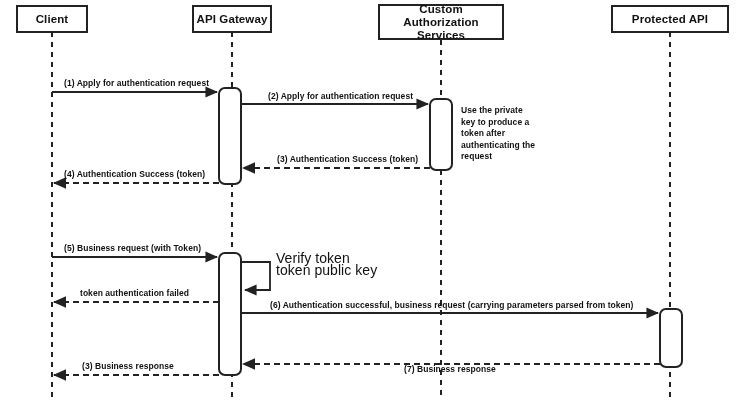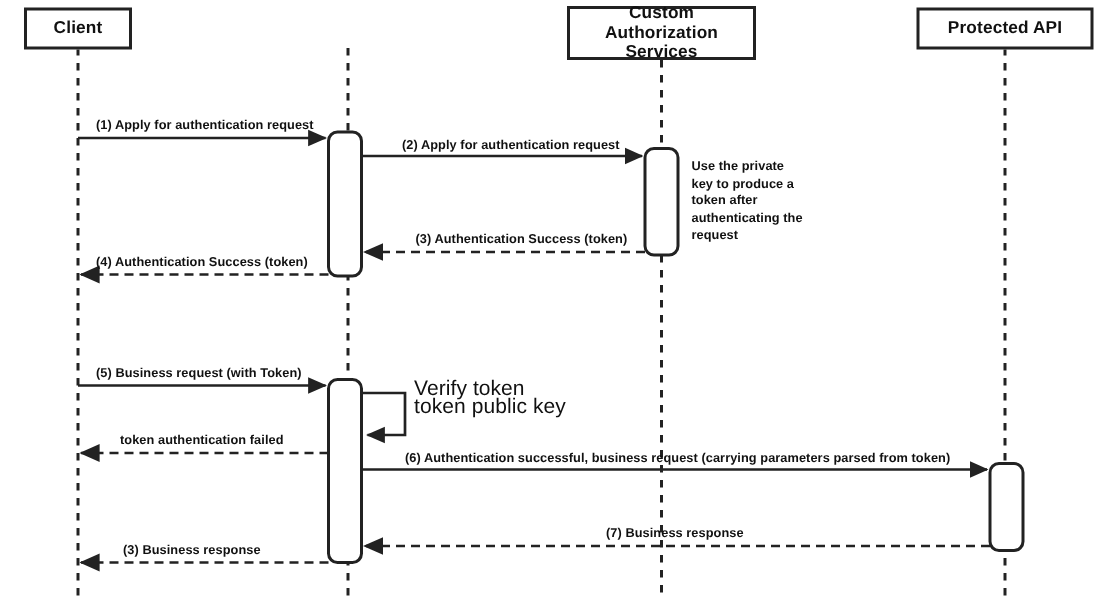--- a/index.html
+++ b/index.html
@@ -109,20 +109,23 @@
 
     <line x1="660" y1="364" x2="243" y2="364" stroke="#222222" stroke-width="1.8" stroke-dasharray="6,4" marker-end="url(#arrowOpen)"></line>
 
     <line x1="219" y1="375" x2="54" y2="375" stroke="#222222" stroke-width="1.8" stroke-dasharray="6,4" marker-end="url(#arrowOpen)"></line>
   </svg>
 
   <div class="lifeline-box" style="left:16px; top:5px; width:72px; height:28px;">
     <span>Client</span>
   </div>
 
+  <div class="lifeline-box" style="left:192px; top:5px; width:80px; height:28px;">
+    <span>API Gateway</span>
+  </div>
 
   <div class="lifeline-box" style="left:611px; top:5px; width:118px; height:28px;">
     <span>Protected API</span>
   </div>
 
   <div class="lifeline-box" style="left:378px; top:4px; width:126px; height:36px; padding:0 2px;">
     <span>Custom Authorization Services</span>
   </div>
 
   <div class="msg-label" style="left:64px; top:78px;">(1) Apply for authentication request</div>
@@ -137,19 +140,19 @@
 
   <div class="self-label" style="left:276px; top:252px;">
     <div>Verify token</div>
     <div>token public key</div>
   </div>
 
   <div class="msg-label" style="left:80px; top:288px;">token authentication failed</div>
 
   <div class="msg-label" style="left:270px; top:300px;">(6) Authentication successful, business request (carrying parameters parsed from token)</div>
 
-  <div class="msg-label" style="left:404px; top:350px;">(7) Business response</div>
+  <div class="msg-label" style="left:404px; top:364px;">(7) Business response</div>
 
   <div class="msg-label" style="left:82px; top:361px;">(3) Business response</div>
 
   <div class="note-text" style="left:461px; top:105px;">Use the private key to produce a token after authenticating the request</div>
 
 </div>
 
 </body></html>

